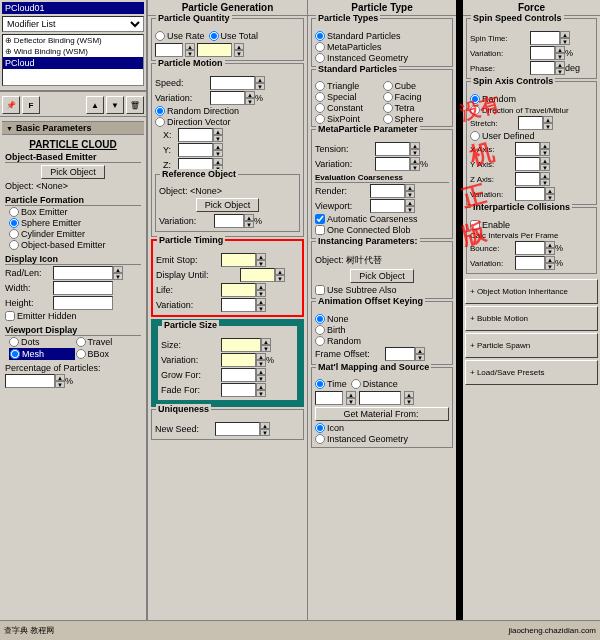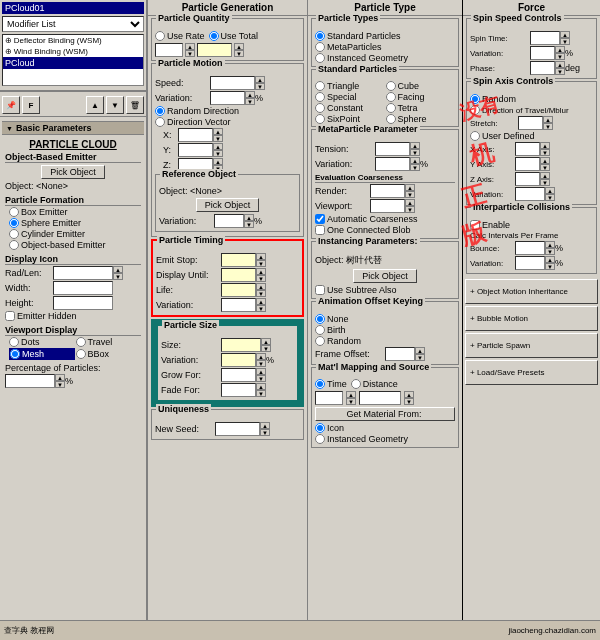--- a/index.html
+++ b/index.html
@@ -195,21 +195,21 @@
       background: #d4d0c8;
       border-right: 1px solid #808080;
       overflow-y: auto;
       overflow-x: hidden;
     }
     
     .panel3 {
       width: 155px;
       flex-shrink: 0;
       background: #d4d0c8;
-      border-right: 1px solid #000000;
+      border-right: 7px solid #000000;
       overflow-y: auto;
       overflow-x: hidden;
     }
     
     .panel4 {
       flex: 1;
       background: #d4d0c8;
       overflow-y: auto;
       overflow-x: hidden;
     }
@@ -504,21 +504,21 @@
       <div style="height:8px;"></div>
       <div class="row">
         <span class="label" style="width:65px;">Emit Stop:</span>
         <input type="text" style="width: 35px; background: rgb(255, 255, 204);">
         <div class="spin-arrows">
             <div class="spin-btn">▲</div>
             <div class="spin-btn">▼</div>
           </div>
       </div>
       <div class="row">
-        <span class="label" style="width:65px;">Display Until:</span>
+        <span class="label" style="width:84px;">Display Until:</span>
         <input type="text" style="width: 35px; background: rgb(255, 255, 204);">
         <div class="spin-arrows">
             <div class="spin-btn">▲</div>
             <div class="spin-btn">▼</div>
           </div>
       </div>
       <div class="row">
         <span class="label" style="width:65px;">Life:</span>
         <input type="text" style="width: 35px; background: rgb(255, 255, 204);">
         <div class="spin-arrows">

